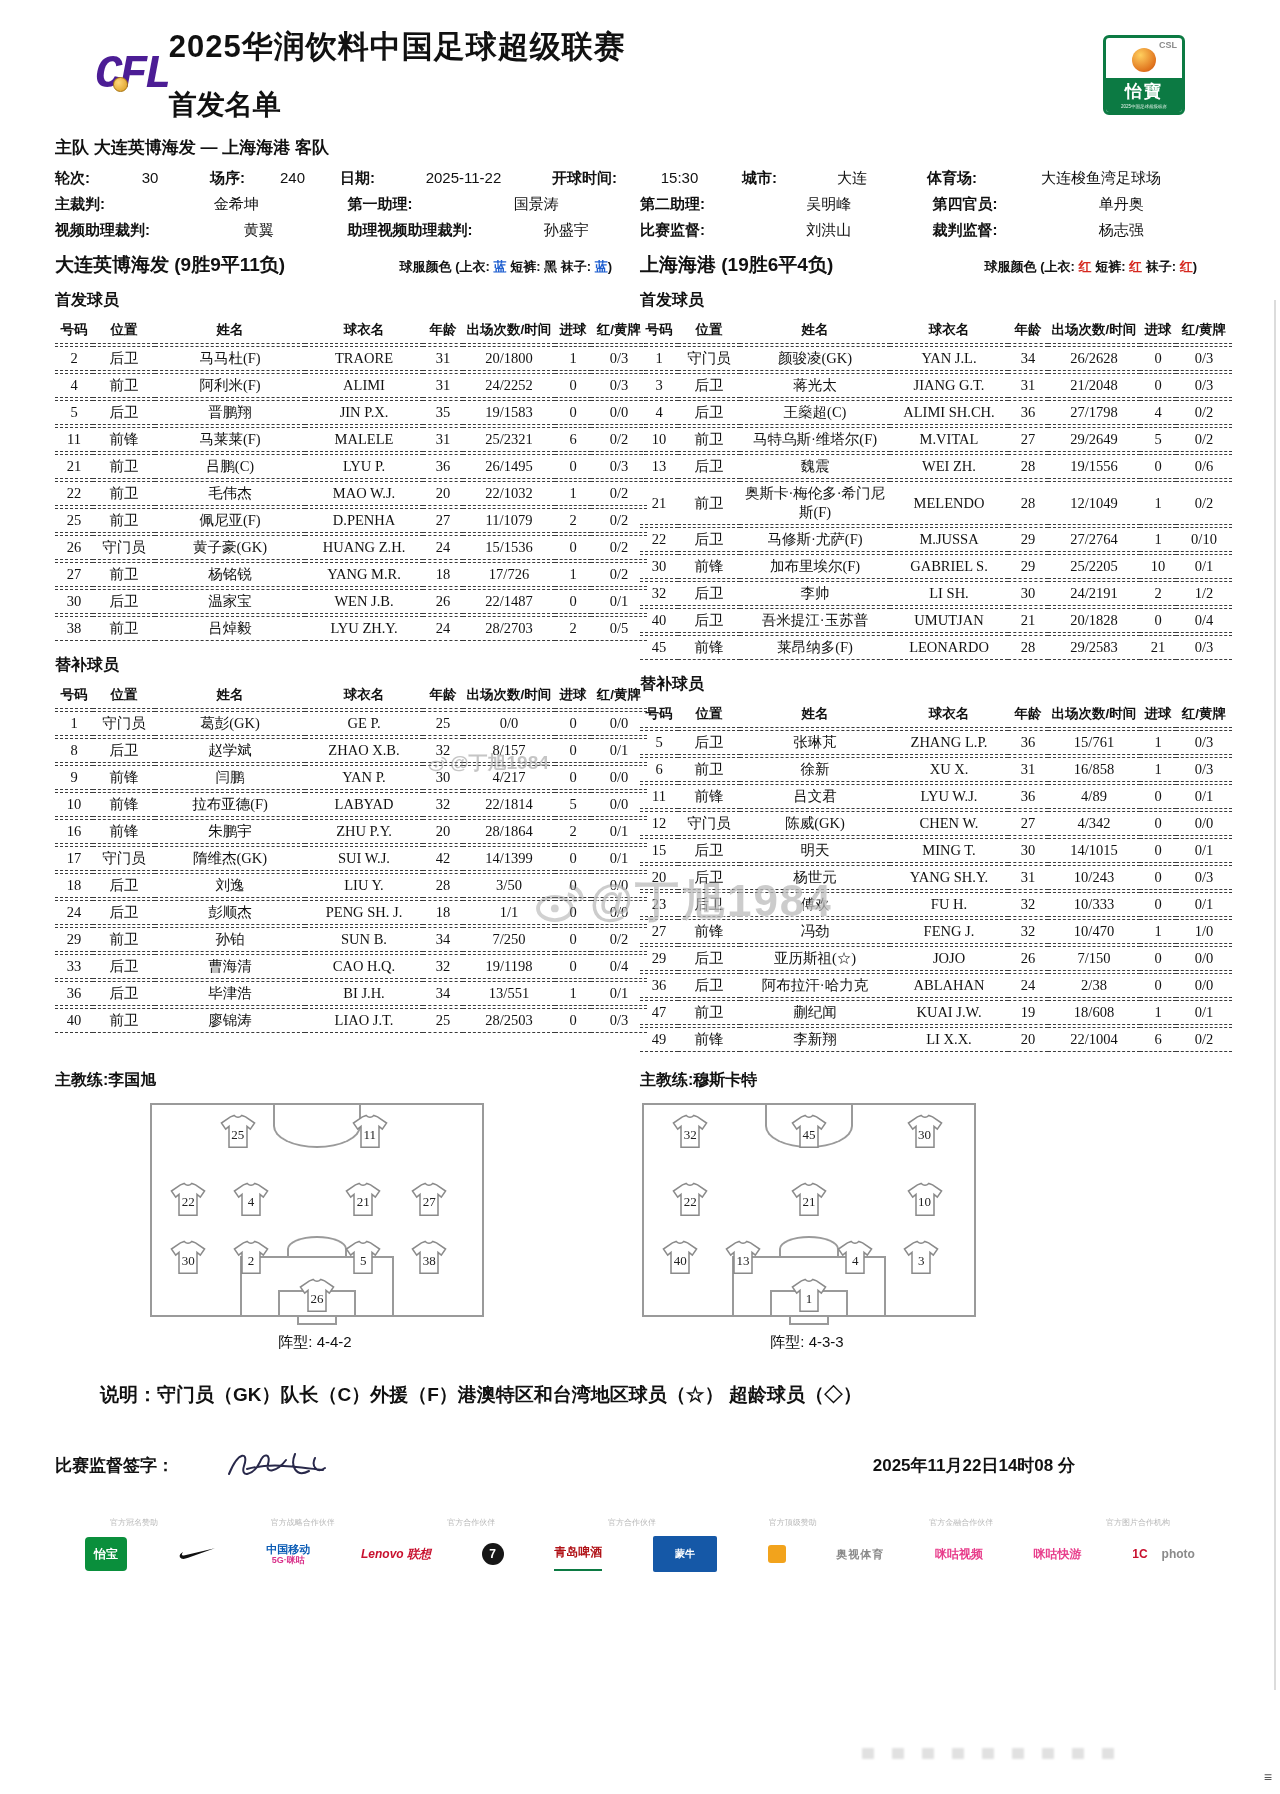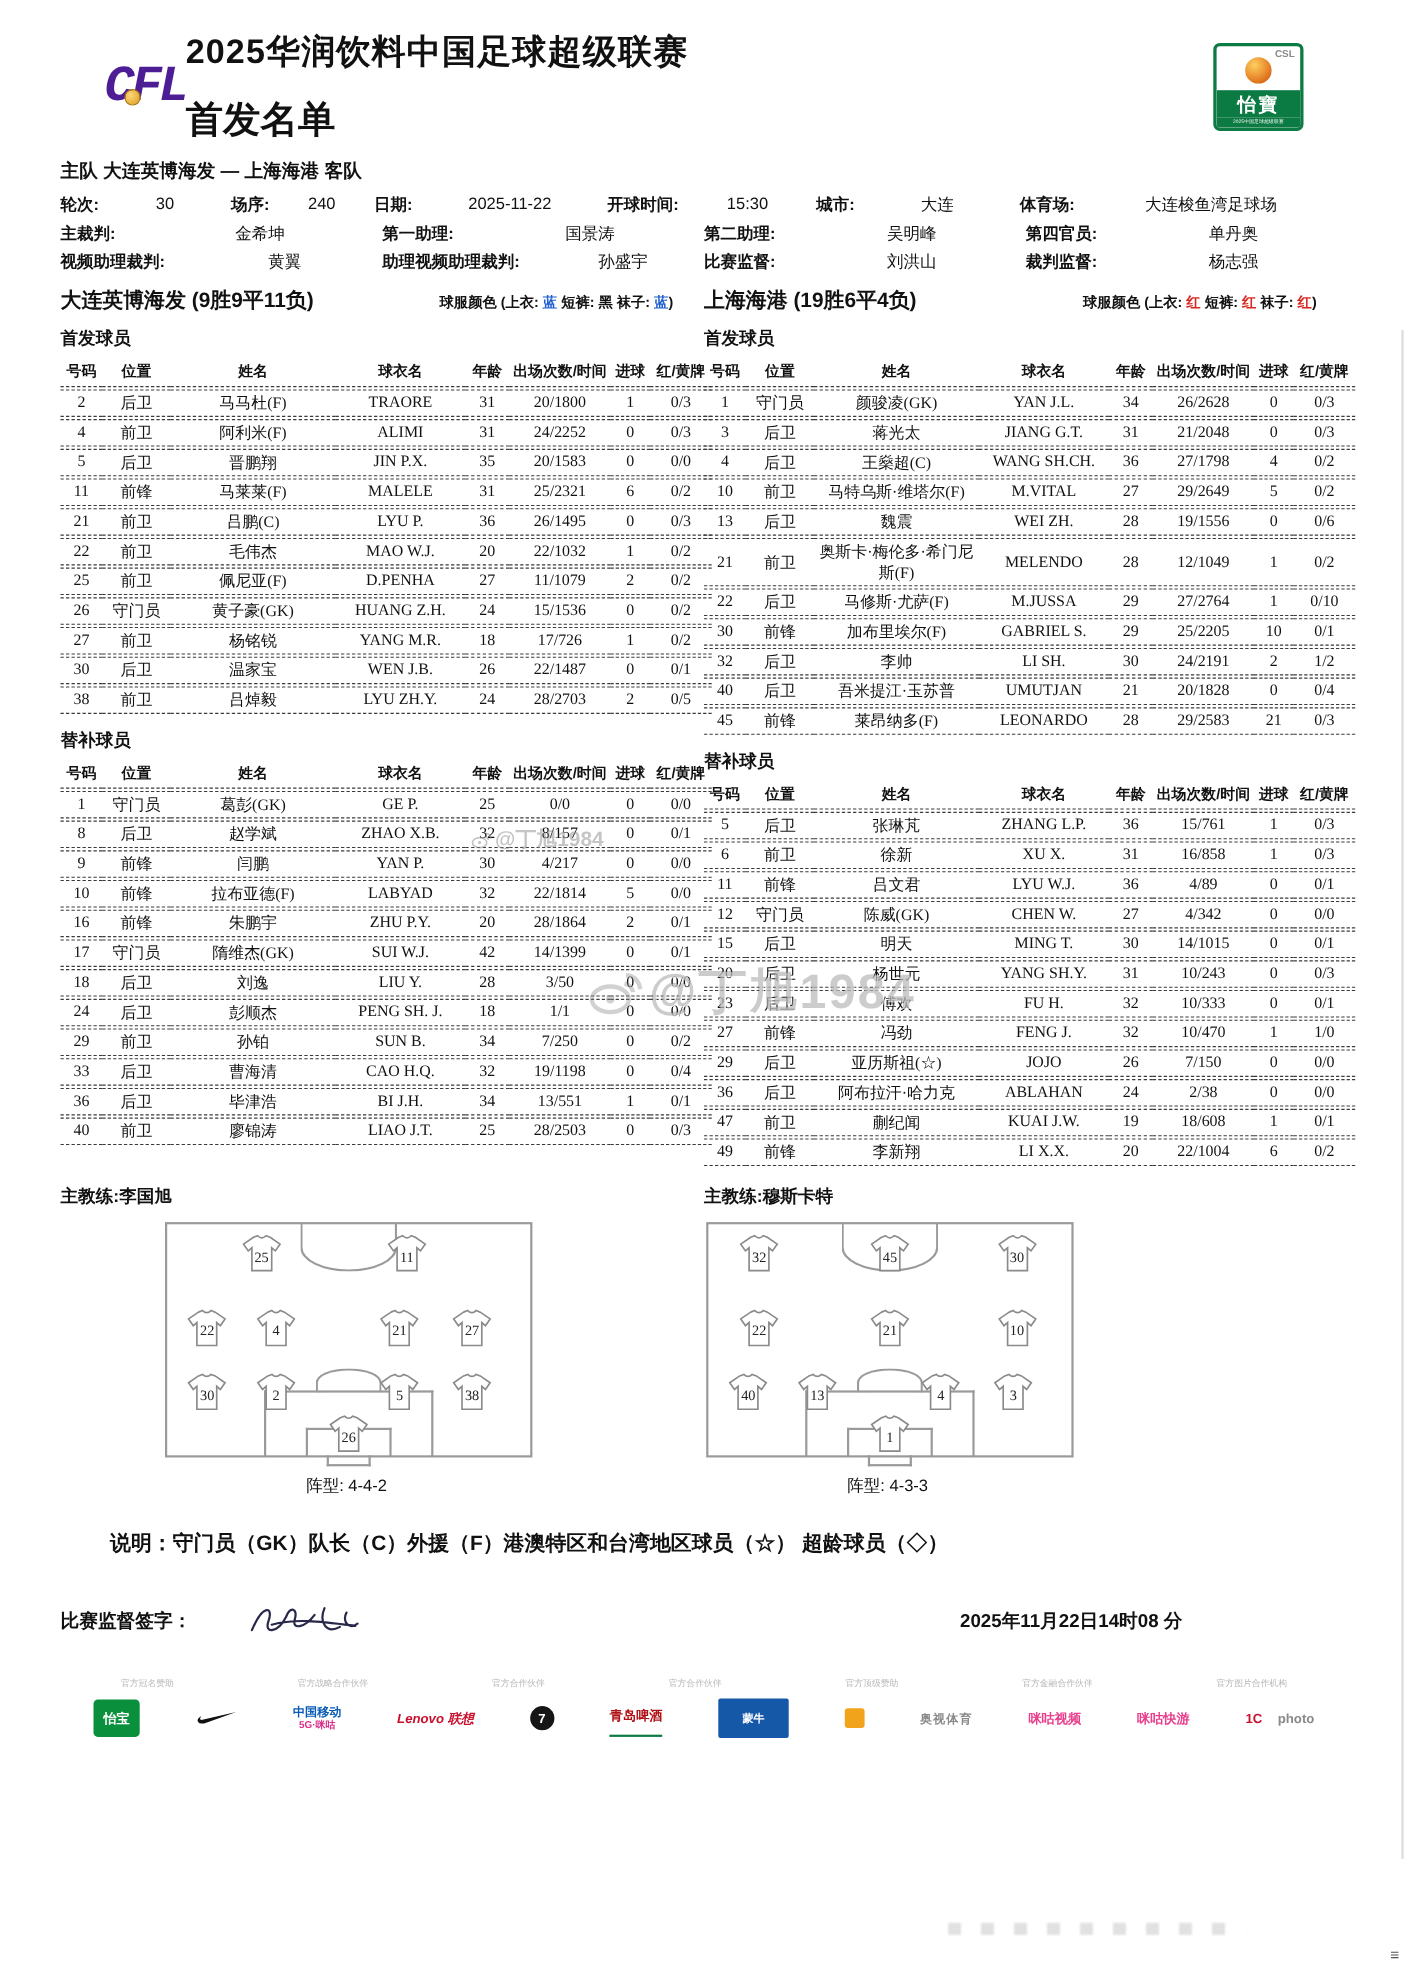--- a/index.html
+++ b/index.html
@@ -6,21 +6,21 @@
   .sheet{position:relative;width:1280px;height:1794px;overflow:hidden;background:#fff;
          font-family:"Liberation Sans",sans-serif;color:#111;box-sizing:border-box;padding:0 55px;}
   
   .hdr{display:flex;align-items:center;padding:26px 40px 4px 40px;}
   .cfl{font-family:Liberation Mono, monospace;font-style:italic;font-weight:bold;font-size:46px;
        color:#4c1d95;letter-spacing:-3px;position:relative;line-height:1;}
   .cfl .ball{position:absolute;left:18px;bottom:6px;width:13px;height:13px;border-radius:50%;
        background:radial-gradient(circle at 35% 35%,#ffd77a,#d99a1f);border:1px solid #a8740f;}
   .titles{flex:1;}
   .title{font-size:31px;font-weight:800;letter-spacing:1px;}
-  .subtitle{font-size:34px;font-weight:800;margin-top:18px;}
+  .subtitle{font-size:28px;font-weight:800;margin-top:18px;}
   .csl-badge{width:76px;border:3px solid #0c7a43;border-radius:6px;overflow:hidden;text-align:center;background:#fff;}
   .csl-top{position:relative;height:40px;}
   .csl-txt{position:absolute;top:2px;right:5px;font-size:9px;color:#8a8a8a;font-weight:700;}
   .csl-ball{position:absolute;left:50%;top:55%;transform:translate(-50%,-50%);width:24px;height:24px;border-radius:50%;
        background:radial-gradient(circle at 35% 30%,#ffcf5e,#e0731d 70%,#b54a10);}
   .csl-bottom{background:#0c7a43;color:#fff;font-weight:800;font-size:17px;letter-spacing:2px;padding:2px 0 0;}
   .csl-foot{background:#0c7a43;color:#eaf6ee;font-size:4.5px;padding:1px 0 3px;}
   
   .matchup{font-size:17px;font-weight:800;margin:8px 0 10px;}
   .info{font-size:15px;}
@@ -239,21 +239,21 @@
               <td class="c5">24/2252</td>
               <td class="c6">0</td>
               <td class="c7">0/3</td>
             </tr>
             <tr>
               <td class="c0">5</td>
               <td class="c1">后卫</td>
               <td class="c2">晋鹏翔</td>
               <td class="c3">JIN P.X.</td>
               <td class="c4">35</td>
-              <td class="c5">20/1583</td>
+              <td class="c5">19/1583</td>
               <td class="c6">0</td>
               <td class="c7">0/0</td>
             </tr>
             <tr>
               <td class="c0">11</td>
               <td class="c1">前锋</td>
               <td class="c2">马莱莱(F)</td>
               <td class="c3">MALELE</td>
               <td class="c4">31</td>
               <td class="c5">25/2321</td>
@@ -507,21 +507,21 @@
               <td class="c3">JIANG G.T.</td>
               <td class="c4">31</td>
               <td class="c5">21/2048</td>
               <td class="c6">0</td>
               <td class="c7">0/3</td>
             </tr>
             <tr>
               <td class="c0">4</td>
               <td class="c1">后卫</td>
               <td class="c2">王燊超(C)</td>
-              <td class="c3">WANG SH.CH.</td>
+              <td class="c3">ALIMI SH.CH.</td>
               <td class="c4">36</td>
               <td class="c5">27/1798</td>
               <td class="c6">4</td>
               <td class="c7">0/2</td>
             </tr>
             <tr>
               <td class="c0">10</td>
               <td class="c1">前卫</td>
               <td class="c2">马特乌斯·维塔尔(F)</td>
               <td class="c3">M.VITAL</td>

